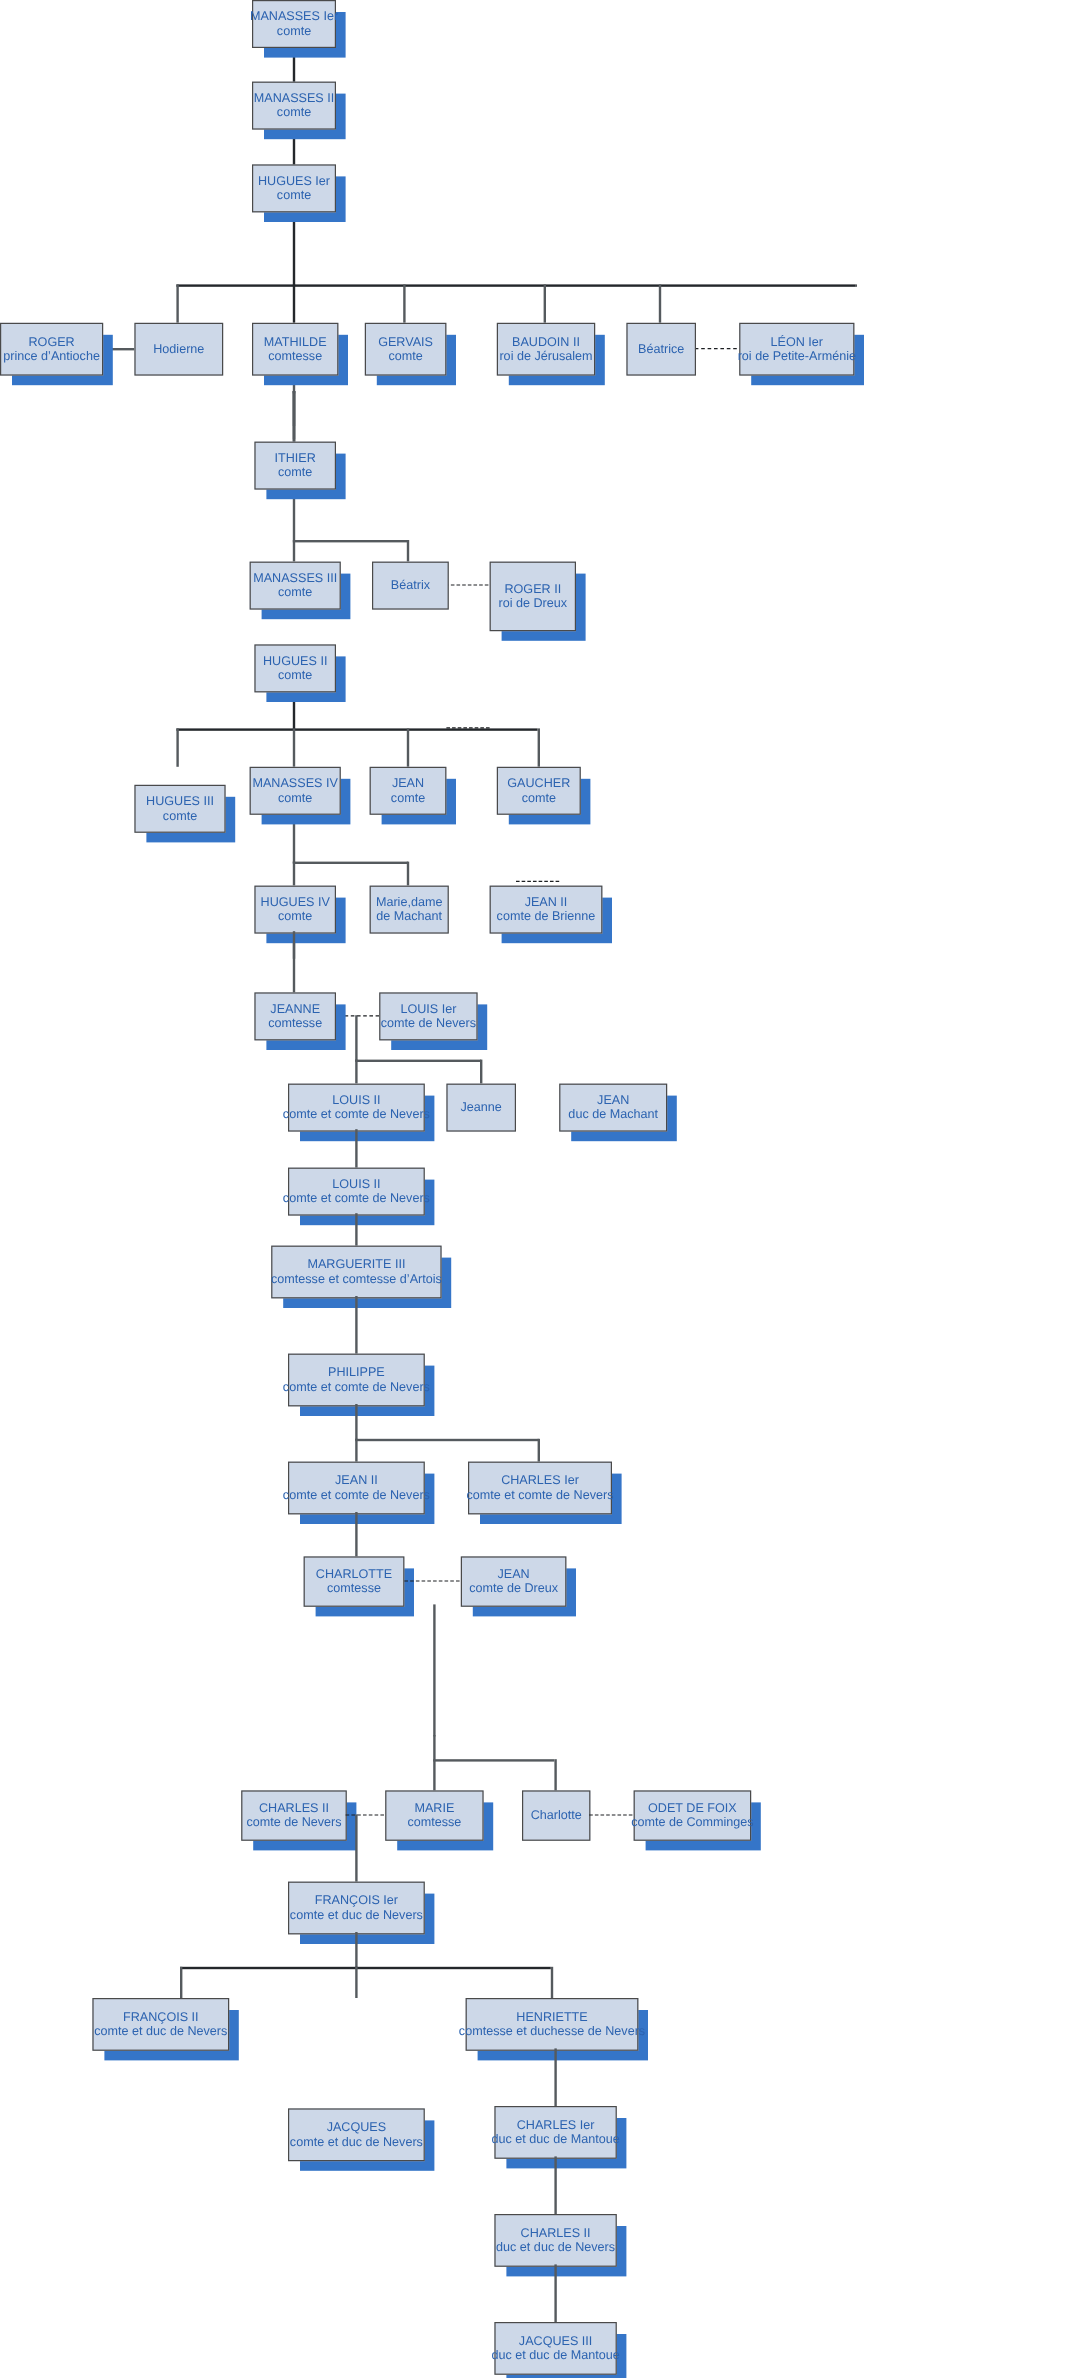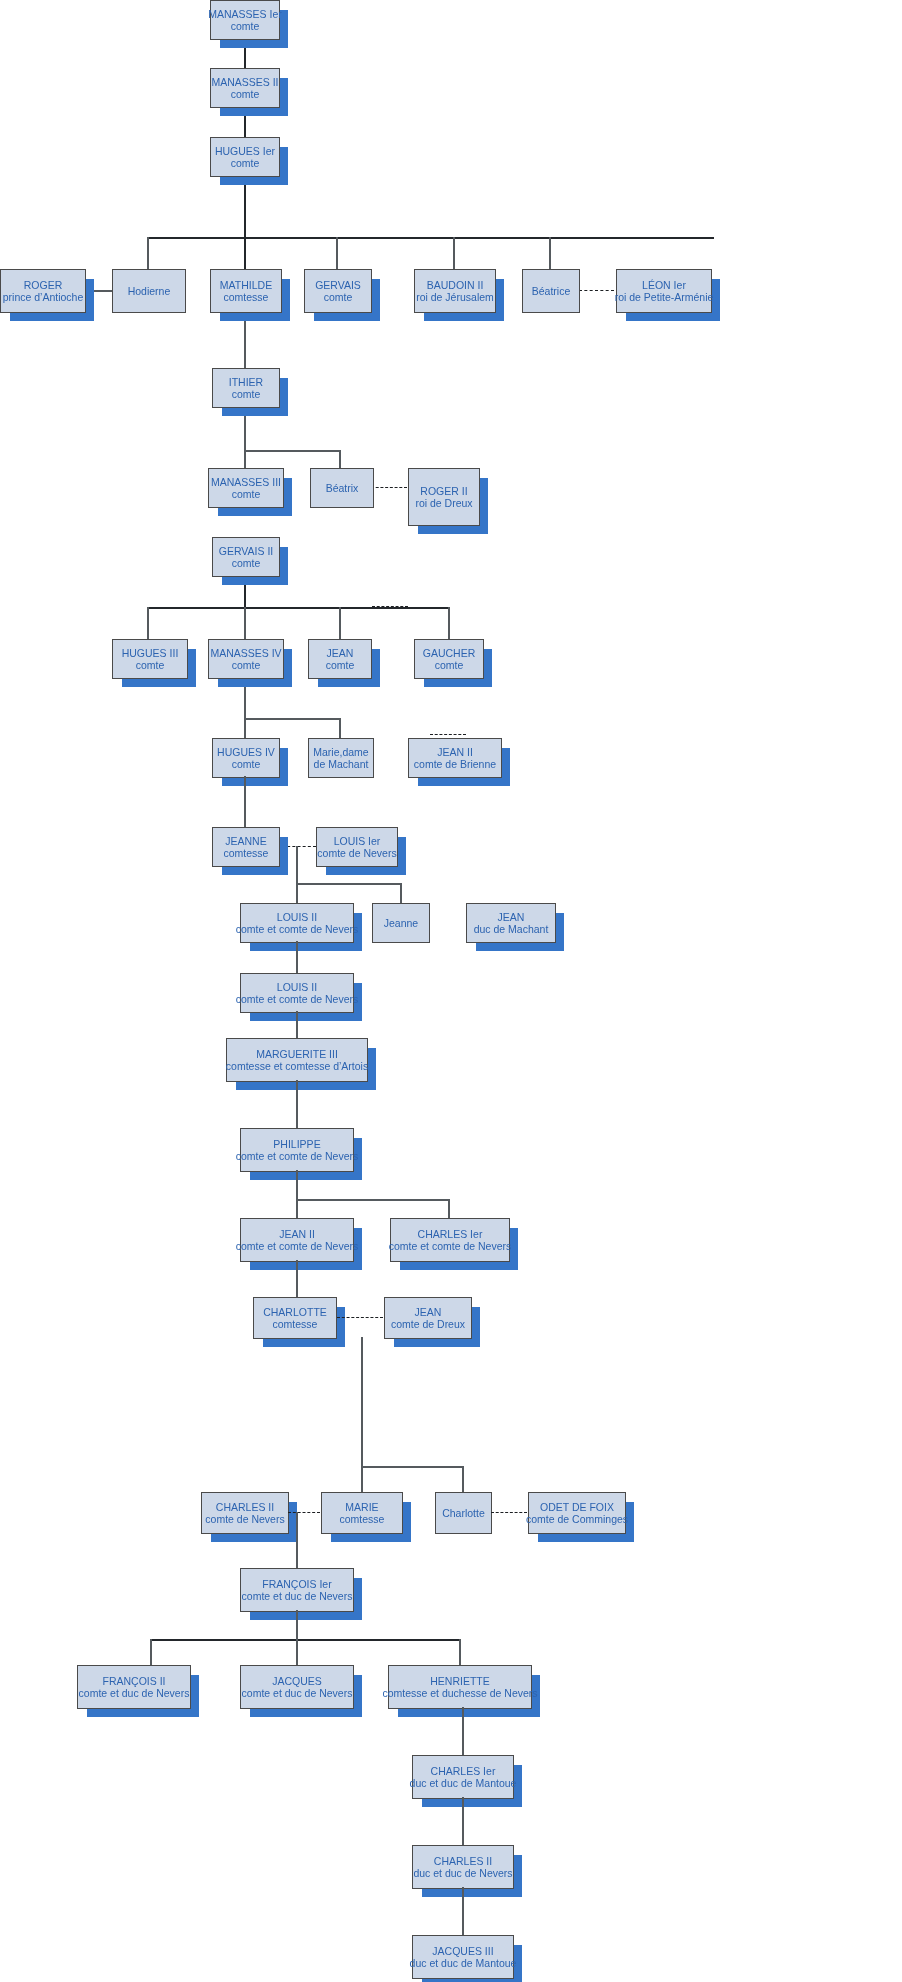--- a/index.html
+++ b/index.html
@@ -236,26 +236,26 @@
     <div class="shadow"></div>
     <div class="face">
       <div class="l1">ROGER II</div>
       <div class="l2">roi de Dreux</div>
     </div>
   </div>
 
   <div class="node" style="left:212px;top:537px;width:66px;height:38px;">
     <div class="shadow"></div>
     <div class="face">
-      <div class="l1">GERVAIS II</div>
-      <div class="l2">comte</div>
-    </div>
-  </div>
-
-  <div class="node" style="left:112px;top:639px;width:74px;height:38px;">
+      <div class="l1">HUGUES II</div>
+      <div class="l2">comte</div>
+    </div>
+  </div>
+
+  <div class="node" style="left:112px;top:654px;width:74px;height:38px;">
     <div class="shadow"></div>
     <div class="face">
       <div class="l1">HUGUES III</div>
       <div class="l2">comte</div>
     </div>
   </div>
 
   <div class="node" style="left:208px;top:639px;width:74px;height:38px;">
     <div class="shadow"></div>
     <div class="face">
@@ -442,21 +442,21 @@
   </div>
 
   <div class="node" style="left:77px;top:1665px;width:112px;height:42px;">
     <div class="shadow"></div>
     <div class="face">
       <div class="l1">FRANÇOIS II</div>
       <div class="l2">comte et duc de Nevers</div>
     </div>
   </div>
 
-  <div class="node" style="left:240px;top:1665px;width:112px;height:42px;">
+  <div class="node" style="left:240px;top:1757px;width:112px;height:42px;">
     <div class="shadow"></div>
     <div class="face">
       <div class="l1">JACQUES</div>
       <div class="l2">comte et duc de Nevers</div>
     </div>
   </div>
 
   <div class="node" style="left:388px;top:1665px;width:142px;height:42px;">
     <div class="shadow"></div>
     <div class="face">

